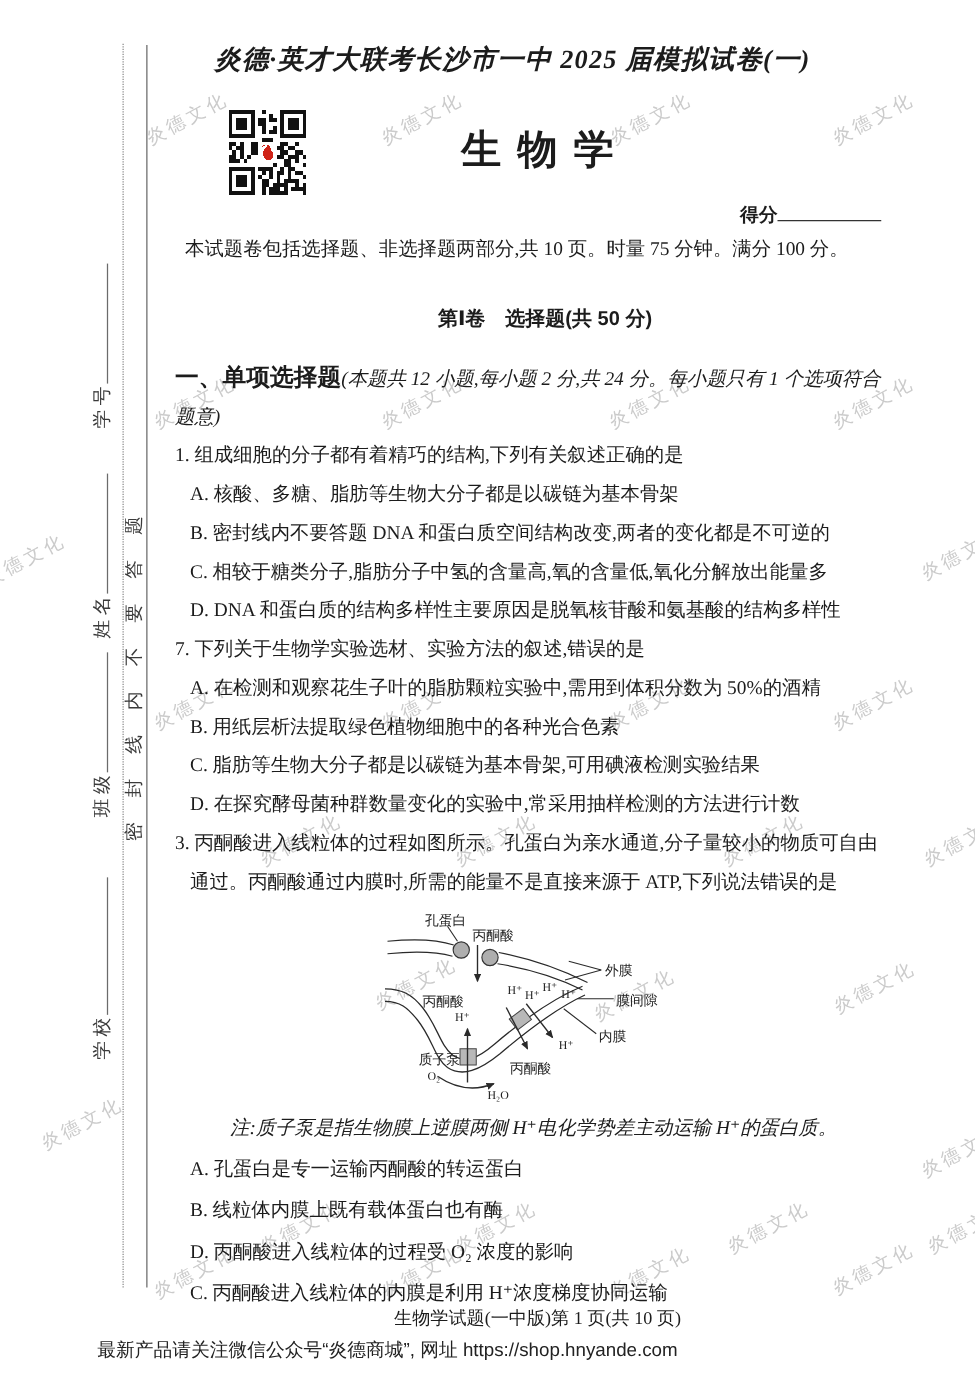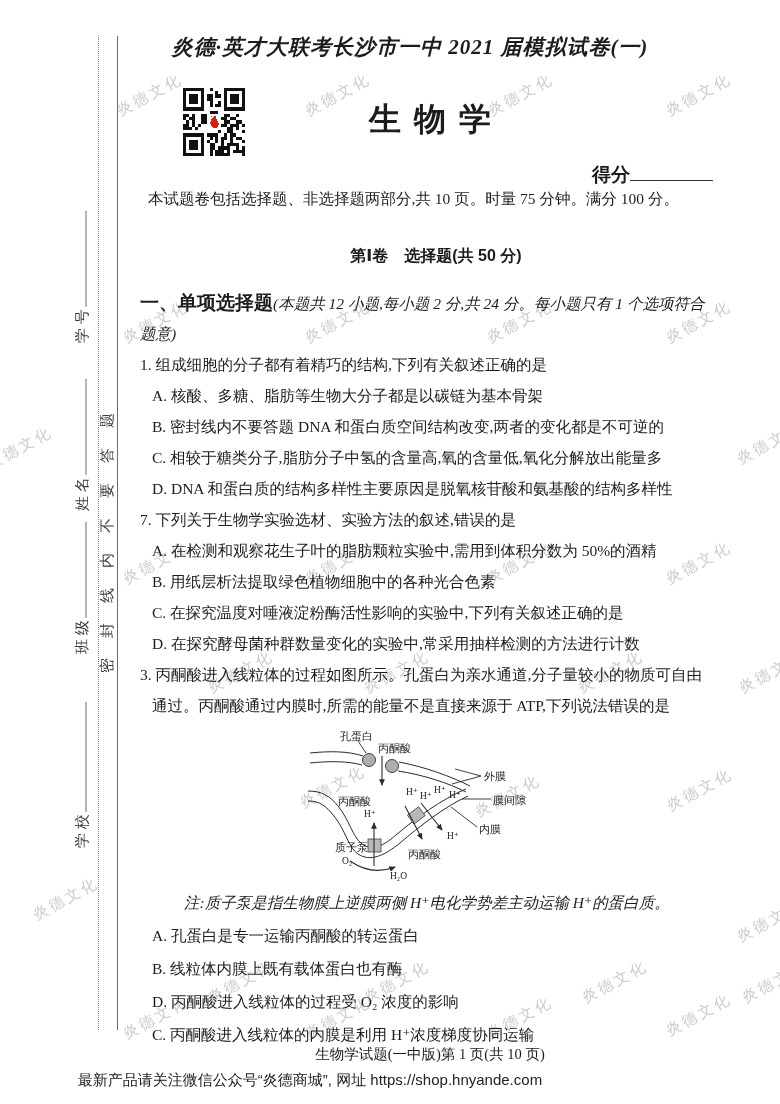--- a/index.html
+++ b/index.html
@@ -33,21 +33,21 @@
     position:absolute;left:120px;top:33px;width:580px;text-align:center;
     font-weight:bold;font-size:21px;letter-spacing:1px;font-style:italic;
   }
   .qr{position:absolute;left:183px;top:88px;width:62px;height:68px;}
   .subject-title{
     position:absolute;left:140px;top:98px;width:580px;text-align:center;
     font-family:"Liberation Sans","DejaVu Sans",sans-serif;
     font-weight:bold;font-size:32px;letter-spacing:13px;text-indent:13px;
   }
   .score-row{position:absolute;left:592px;top:162px;font-weight:bold;
-    font-family:"Liberation Sans","DejaVu Sans",sans-serif;font-size:19px;}
+    font-family:"Liberation Sans","DejaVu Sans",sans-serif;font-size:15px;}
   .score-row .blank{display:inline-block;width:83px;border-bottom:1px solid #333;height:14px;}
   .intro{position:absolute;left:148px;top:189px;width:560px;font-size:15.5px;}
   
   .content{position:absolute;left:140px;top:240px;width:592px;font-size:15.5px;z-index:1;}
   .line{height:31px;line-height:31px;white-space:nowrap;}
   .opt{padding-left:12px;}
   .center{text-align:center;}
   .hei{font-family:"Liberation Sans","DejaVu Sans",sans-serif;font-weight:bold;}
   .kai{font-style:italic;}
   .gap16{height:16px;}
@@ -115,21 +115,21 @@
 <div class="seal-field" style="left:82px;top:588px;">
   <span>班 级</span><span class="blank" style="width:96px"></span>
 </div>
 <div class="seal-field" style="left:82px;top:445px;">
   <span>姓 名</span><span class="blank" style="width:96px"></span>
 </div>
 <div class="seal-field" style="left:82px;top:277px;">
   <span>学 号</span><span class="blank" style="width:96px"></span>
 </div>
 
-<div class="exam-title">炎德·英才大联考长沙市一中 2021 届模拟试卷(一)</div>
+<div class="exam-title">炎德·英才大联考长沙市一中 2025 届模拟试卷(一)</div>
 
 <div class="qr">
   <svg width="62" height="68" viewBox="0 0 21 21" preserveAspectRatio="none" shape-rendering="crispEdges">
     <rect x="0" y="0" width="21" height="21" fill="#ffffff"></rect>
     <g class="modules" fill="#111111">
         <rect x="9" y="0" width="1" height="1"></rect>
         <rect x="11" y="1" width="1" height="1"></rect>
         <rect x="8" y="2" width="1" height="1"></rect>
         <rect x="9" y="2" width="1" height="1"></rect>
         <rect x="11" y="2" width="1" height="1"></rect>
@@ -275,21 +275,21 @@
 
   <div class="line">1. 组成细胞的分子都有着精巧的结构,下列有关叙述正确的是</div>
   <div class="line opt">A. 核酸、多糖、脂肪等生物大分子都是以碳链为基本骨架</div>
   <div class="line opt">B. 密封线内不要答题 DNA 和蛋白质空间结构改变,两者的变化都是不可逆的</div>
   <div class="line opt">C. 相较于糖类分子,脂肪分子中氢的含量高,氧的含量低,氧化分解放出能量多</div>
   <div class="line opt">D. DNA 和蛋白质的结构多样性主要原因是脱氧核苷酸和氨基酸的结构多样性</div>
 
   <div class="line">7. 下列关于生物学实验选材、实验方法的叙述,错误的是</div>
   <div class="line opt">A. 在检测和观察花生子叶的脂肪颗粒实验中,需用到体积分数为 50%的酒精</div>
   <div class="line opt">B. 用纸层析法提取绿色植物细胞中的各种光合色素</div>
-  <div class="line opt">C. 在探究温度对唾液淀粉酶活性影响的实验中,下列有关叙述正确的是</div>
+  <div class="line opt">C. 脂肪等生物大分子都是以碳链为基本骨架,可用碘液检测实验结果</div>
   <div class="line opt">D. 在探究酵母菌种群数量变化的实验中,常采用抽样检测的方法进行计数</div>
 
   <div class="line">3. 丙酮酸进入线粒体的过程如图所示。孔蛋白为亲水通道,分子量较小的物质可自由</div>
   <div class="line" style="padding-left:12px;">通过。丙酮酸通过内膜时,所需的能量不是直接来源于 ATP,下列说法错误的是</div>
 
   <div class="figure-block">
     <svg width="245" height="166" viewBox="300 722 245 166">
       <defs>
         <marker id="ah" markerWidth="8" markerHeight="8" refX="5.2" refY="2.6" orient="auto">
           <path d="M0,0 L6,2.6 L0,5.2 Z" fill="#2a2a2a"></path>

